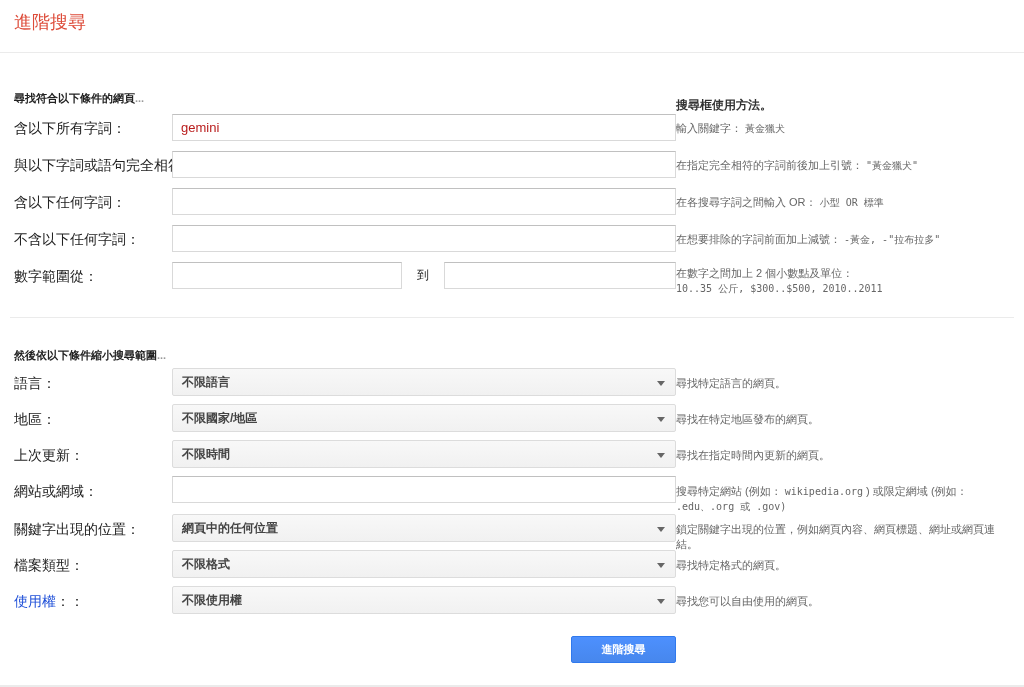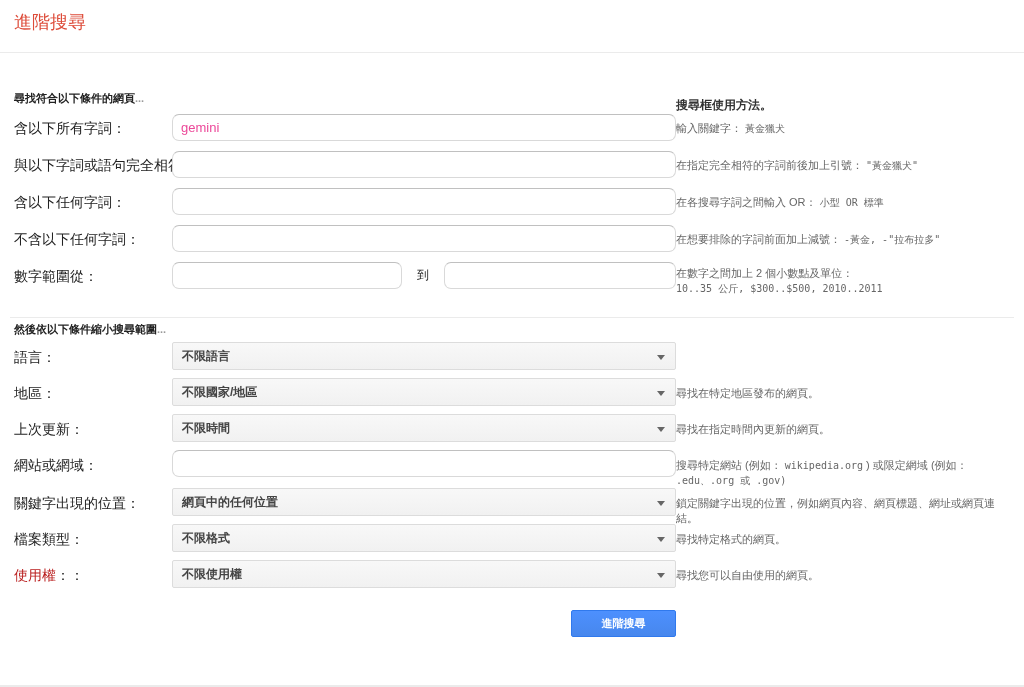--- a/index.html
+++ b/index.html
@@ -34,21 +34,21 @@
 
   .section { padding: 0 10px 0 14px; }
 
   .grid3 {
     display: grid;
     grid-template-columns: 158px 504px minmax(0, 1fr);
   }
 
   
   .sec-header { margin-top: 35px; }
-  .sec-header.second { margin-top: 1px; margin-bottom: 3px; }
+  .sec-header.second { margin-top: 27px; margin-bottom: 3px; }
   .sec-heading {
     font-size: 11px;
     font-weight: bold;
     line-height: 20px;
     color: #222;
   }
   .sec-heading.w1 { width: 162px; }
   .sec-heading.w2 { width: 170px; }
   .ellipsis { color: #999; font-weight: bold; }
   .help-heading {
@@ -71,24 +71,24 @@
     white-space: nowrap;
   }
   .row2 .label { padding-top: 8px; }
   .field { padding: 0; }
 
   input.text {
     width: 100%;
     height: 27px;
     border: 1px solid #d9d9d9;
     border-top: 1px solid #c0c0c0;
-    border-radius: 7px;
+    border-radius: 0;
     padding: 0 8px;
     font-size: 13px;
-    color: #ec4899;
+    color: #b91c1c;
     font-family: inherit;
     outline: none;
     background: #fff;
   }
   .numwrap { display: flex; }
   .numwrap input.text.from { width: 230px; }
   .numwrap input.text.to   { width: 232px; }
   .num-sep {
     width: 42px;
     text-align: center;
@@ -134,21 +134,21 @@
     position: absolute;
     right: 10px;
     top: 12px;
     width: 0; height: 0;
     border-left: 4px solid transparent;
     border-right: 4px solid transparent;
     border-top: 5px solid #666;
   }
 
   .link {
-    color: #b91c1c;
+    color: #1d4ed8;
     text-decoration: none;
     cursor: pointer;
   }
 
   .button-row { margin-top: 14px; }
   .btn-cell { grid-column: 2; display: flex; justify-content: flex-end; }
   button.submit {
     height: 27px;
     min-width: 105px;
     padding: 0 26px;
@@ -234,20 +234,21 @@
     </div>
 
     <div class="grid3 row2">
       <div class="label">語言：</div>
       <div class="field">
         <div class="select">
           <span class="select-text">不限語言</span>
           <span class="arrow"></span>
         </div>
       </div>
+      <div class="help"><span>尋找特定語言的網頁。</span></div>
     </div>
 
     <div class="grid3 row2">
       <div class="label">地區：</div>
       <div class="field">
         <div class="select">
           <span class="select-text">不限國家/地區</span>
           <span class="arrow"></span>
         </div>
       </div>

